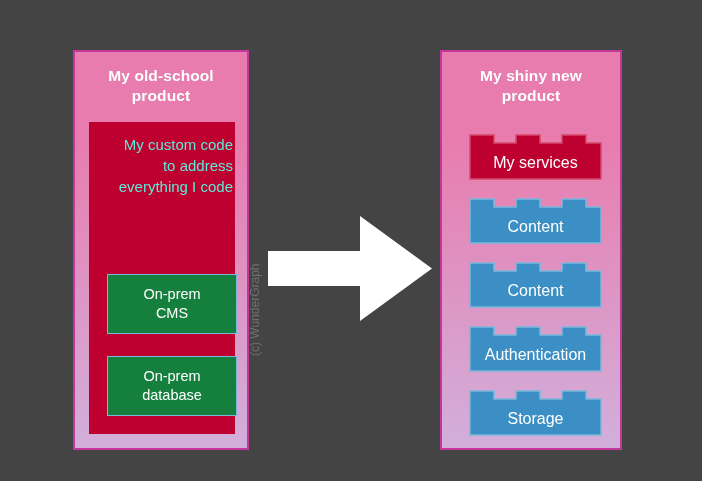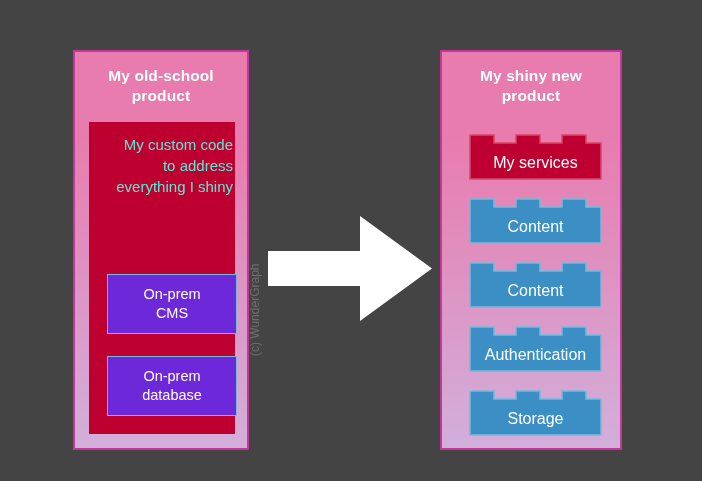--- a/index.html
+++ b/index.html
@@ -64,21 +64,21 @@
     color: #5eead4;
     font-size: 15px;
     line-height: 21px;
   }
 
   .onprem-box {
     position: absolute;
     left: 18px;
     width: 130px;
     height: 60px;
-    background: #6d28d9;
+    background: #15803d;
     border: 1px solid #7bb8dc;
     display: flex;
     align-items: center;
     justify-content: center;
   }
   .onprem-box span {
     text-align: center;
     color: #ffffff;
     font-size: 14.5px;
     line-height: 19px;
@@ -146,21 +146,21 @@
   <div id="panel-left" class="panel">
     <div class="panel-title">
       <div>My old-school</div>
       <div>product</div>
     </div>
 
     <div id="monolith">
       <div id="monolith-label">
         <div>My custom code</div>
         <div>to address</div>
-        <div>everything I shiny</div>
+        <div>everything I code</div>
       </div>
 
       <div id="onprem-cms" class="onprem-box">
         <span>
           <span>On-prem</span><br>
           <span>CMS</span>
         </span>
       </div>
 
       <div id="onprem-database" class="onprem-box">

